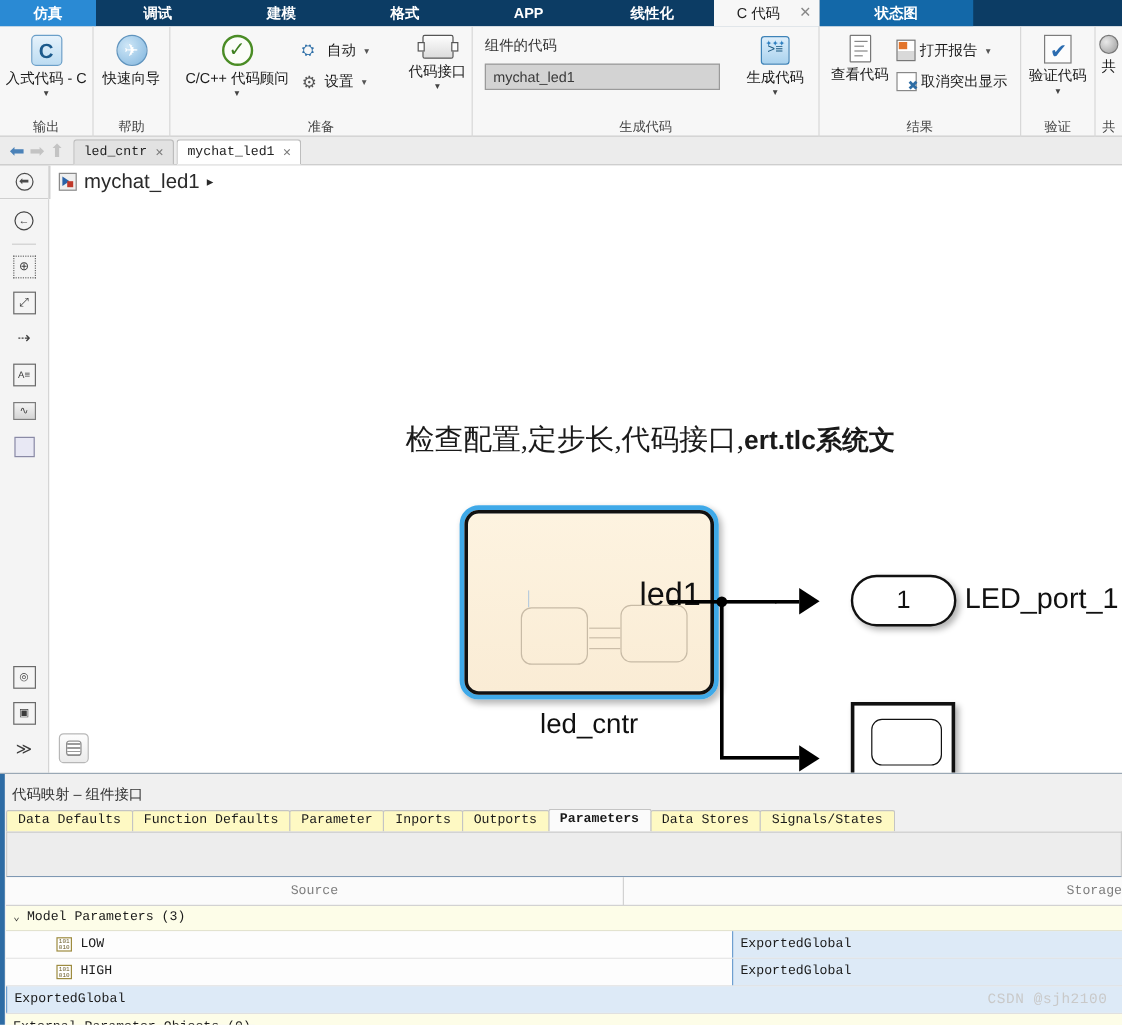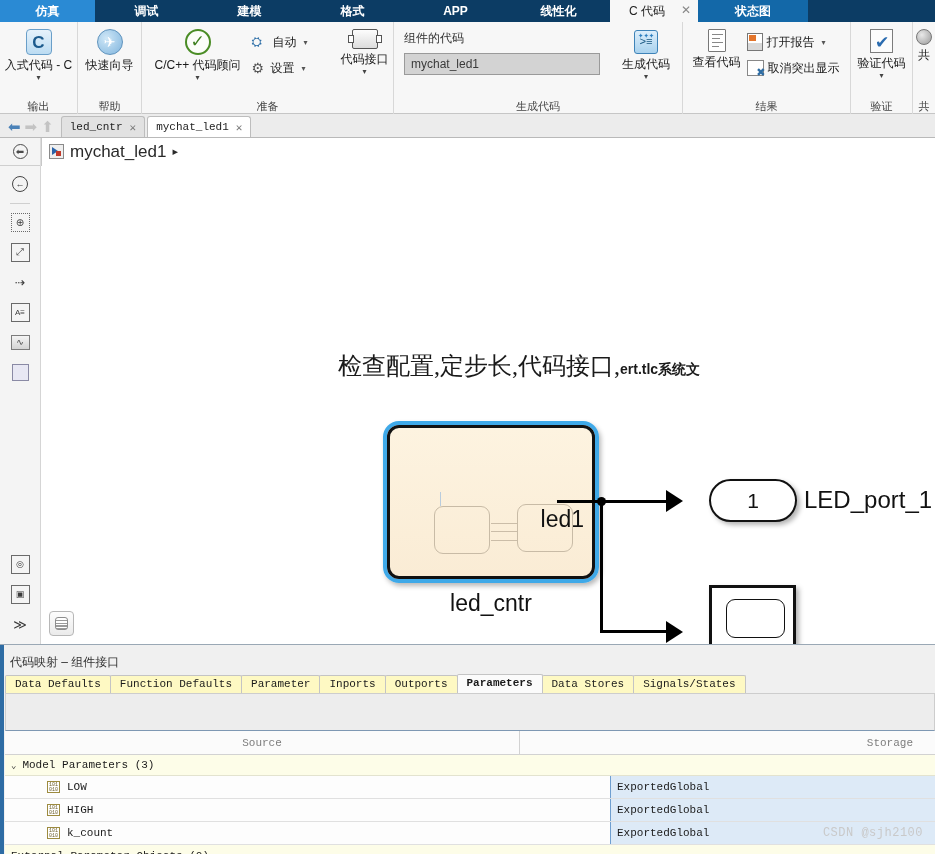--- a/index.html
+++ b/index.html
@@ -14,32 +14,32 @@
   
   .tabstrip {
     position: absolute; top: 0; left: 0; width: 935px; height: 22px;
     background: #0c3c64; display: flex; align-items: stretch;
   }
   .tab {
     display: flex; align-items: center; justify-content: center;
     color: #ffffff; font-size: 12px; font-weight: bold;
     padding: 0 6px; white-space: nowrap; cursor: default;
   }
-  .tab.first { background: #2a8ad4; width: 95px; font-family: Liberation Mono, monospace; }
+  .tab.first { background: #2a8ad4; width: 80px; font-family: Liberation Mono, monospace; }
   .tab.norm  { width: 103px; }
   .tab.active {
     background: #f7f7f7; color: #222222; font-weight: normal;
     width: 88px; position: relative;
   }
   .tab.active .tablabel { padding-right: 14px; }
   .tab-close {
     position: absolute; right: 7px; top: 3px;
     font-size: 12px; color: #888; line-height: 14px;
   }
-  .tab.statechart { background: #1368a8; width: 110px; }
+  .tab.statechart { background: #1368a8; width: 128px; }
   .tab.filler { flex: 1; }
 
   
   .ribbon {
     position: absolute; top: 22px; left: 0; width: 935px; height: 92px;
     background: #f7f7f7; border-bottom: 1px solid #c6c6c6;
   }
   .ribbon-groups { display: flex; height: 92px; align-items: stretch; }
   .rgroup { position: relative; display: flex; flex-direction: column;
             align-items: center; border-right: 1px solid #d8d8d8; }
@@ -200,21 +200,21 @@
   }
   .cb-stack { width:13px; height:13px;
     background:repeating-linear-gradient(#fff 0 1.5px,#9b9b9b 1.5px 3px);
     border:1px solid #8d8d8d; border-radius:3px; }
 
   .annot {
     position:absolute; left:296px; top:184px;
     font-size: 24px; color:#1a1a1a; white-space:nowrap;
     font-family:"Liberation Serif","DejaVu Serif",serif;
   }
-  .annot .mono { font-family:"Liberation Sans",sans-serif; font-weight:bold; font-size:14px; }
+  .annot .mono { font-family:"Liberation Sans",sans-serif; font-weight:bold; font-size:22px; }
 
   
   .chart-block {
     position:absolute; left:341px; top:255px; width:216px; height:162px;
     border-radius: 16px;
     border: 4px solid #3fa9e8;
     box-shadow: 2px 3px 5px rgba(0,0,0,0.28);
     padding: 0;
   }
   .chart-inner {
@@ -226,21 +226,21 @@
     background: transparent;
   }
   .ss1 { left:44px; top:78px; width:56px; height:48px; }
   .ss2 { left:127px; top:76px; width:56px; height:48px; }
   .ss-tick { position:absolute; left:50px; top:64px; width:1px; height:14px; background:#b9ccdd; }
   .ss-link { position:absolute; background:#cbbda8; height:1px; }
   .lk1 { left:101px; top:95px; width:26px; }
   .lk2 { left:101px; top:103px; width:26px; }
   .lk3 { left:101px; top:112px; width:26px; }
   .chart-out-label {
-    position:absolute; right:8px; top:78px; font-size:23px; color:#111;
+    position:absolute; right:8px; top:52px; font-size:27px; color:#111;
   }
   .chart-name {
     position:absolute; left:341px; top:424px; width:216px;
     text-align:center; font-size:23px; color:#111;
   }
 
   
   .wire { position:absolute; background:#000; }
   .wnode { position:absolute; width:9px; height:9px; border-radius:50%; background:#000; }
   .tri {
@@ -300,21 +300,21 @@
     position:absolute; left:5px; top:86px; right:0; height:24px;
     background:#fbfbfb; border-bottom:1px solid #d2d2d2;
     display:flex;
   }
   .bp-col {
     font-family:"Liberation Mono","DejaVu Sans Mono",monospace;
     font-size:11px; color:#7d7d7d; display:flex; align-items:center;
     justify-content:center; height:24px;
   }
   .bp-col.src { width: 515px; border-right:1px solid #d2d2d2; }
-  .bp-col.sto { flex:1; justify-content:flex-end; padding-right:22px; }
+  .bp-col.sto { flex:1; justify-content:flex-end; padding-right:0; }
   .bp-rows { position:absolute; left:5px; top:110px; right:0; bottom:0; }
   .grp-row {
     height:21px; background:#fdfde8; border-bottom:1px solid #e3e3cf;
     display:flex; align-items:center; padding-left:6px;
     font-family:"Liberation Mono","DejaVu Sans Mono",monospace;
     font-size:11px; color:#1a1a1a;
   }
   .caret-dn { font-size:9px; color:#333; margin-right:6px; }
   .drow { height:23px; display:flex; border-bottom:1px solid #e0e0e0; }
   .drow .c1 {
@@ -637,24 +637,20 @@
 
       <div class="drow">
         <div class="c1">
           <span class="p-ico">101<br>010</span>
           <span>HIGH</span>
         </div>
         <div class="c2">ExportedGlobal</div>
       </div>
 
       <div class="drow">
-        <div class="c1">
-          <span class="p-ico">101<br>010</span>
-          <span>k_count</span>
-        </div>
         <div class="c2">ExportedGlobal</div>
       </div>
 
       <div class="grp-row" style="border-bottom:none">
         <span style="width:0"></span>
         <span>External Parameter Objects (0)</span>
       </div>
     </div>
 
     <div class="watermark">CSDN @sjh2100</div>

